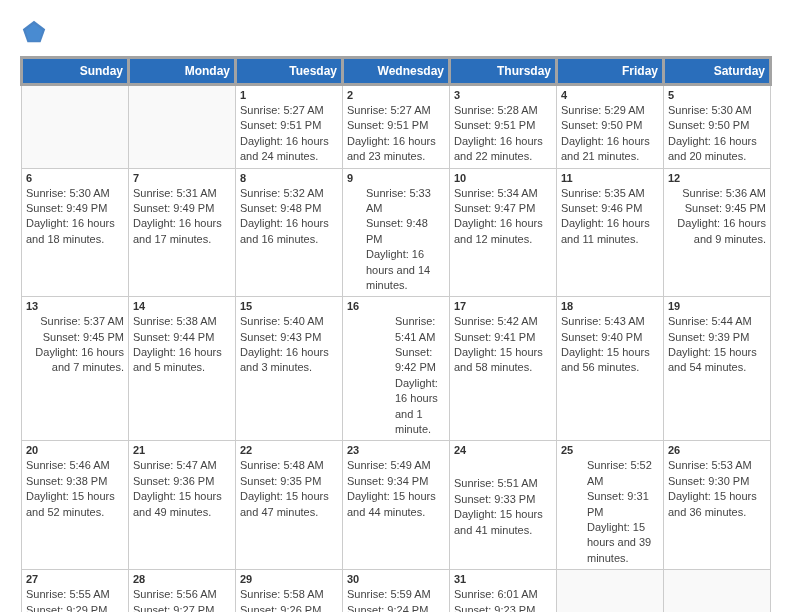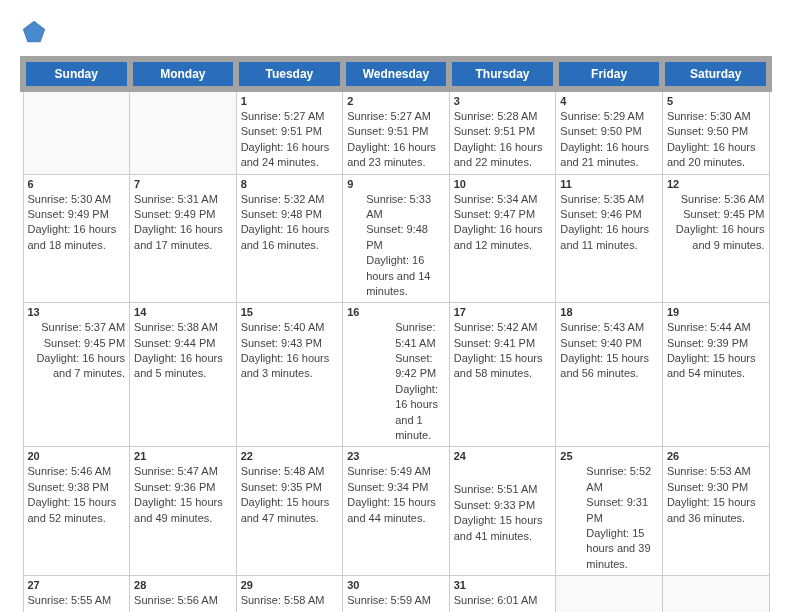--- a/index.html
+++ b/index.html
@@ -64,22 +64,22 @@
       width: 100%;
       border-collapse: collapse;
       border: 1px solid #ccc;
     }
     .calendar th {
       background: #2a6ebb;
       color: #fff;
       font-size: 12px;
       font-weight: bold;
       padding: 5px 4px;
-      text-align: center;
-      border: 6px solid #a3a3a3;
+      text-align: right;
+      border: 3px solid #a3a3a3;
     }
     .calendar td {
       width: 14.28%;
       vertical-align: top;
       padding: 3px 4px;
       border: 1px solid #ccc;
       font-size: 9.5px;
       color: #333;
       height: 82px;
       background: #fff;

